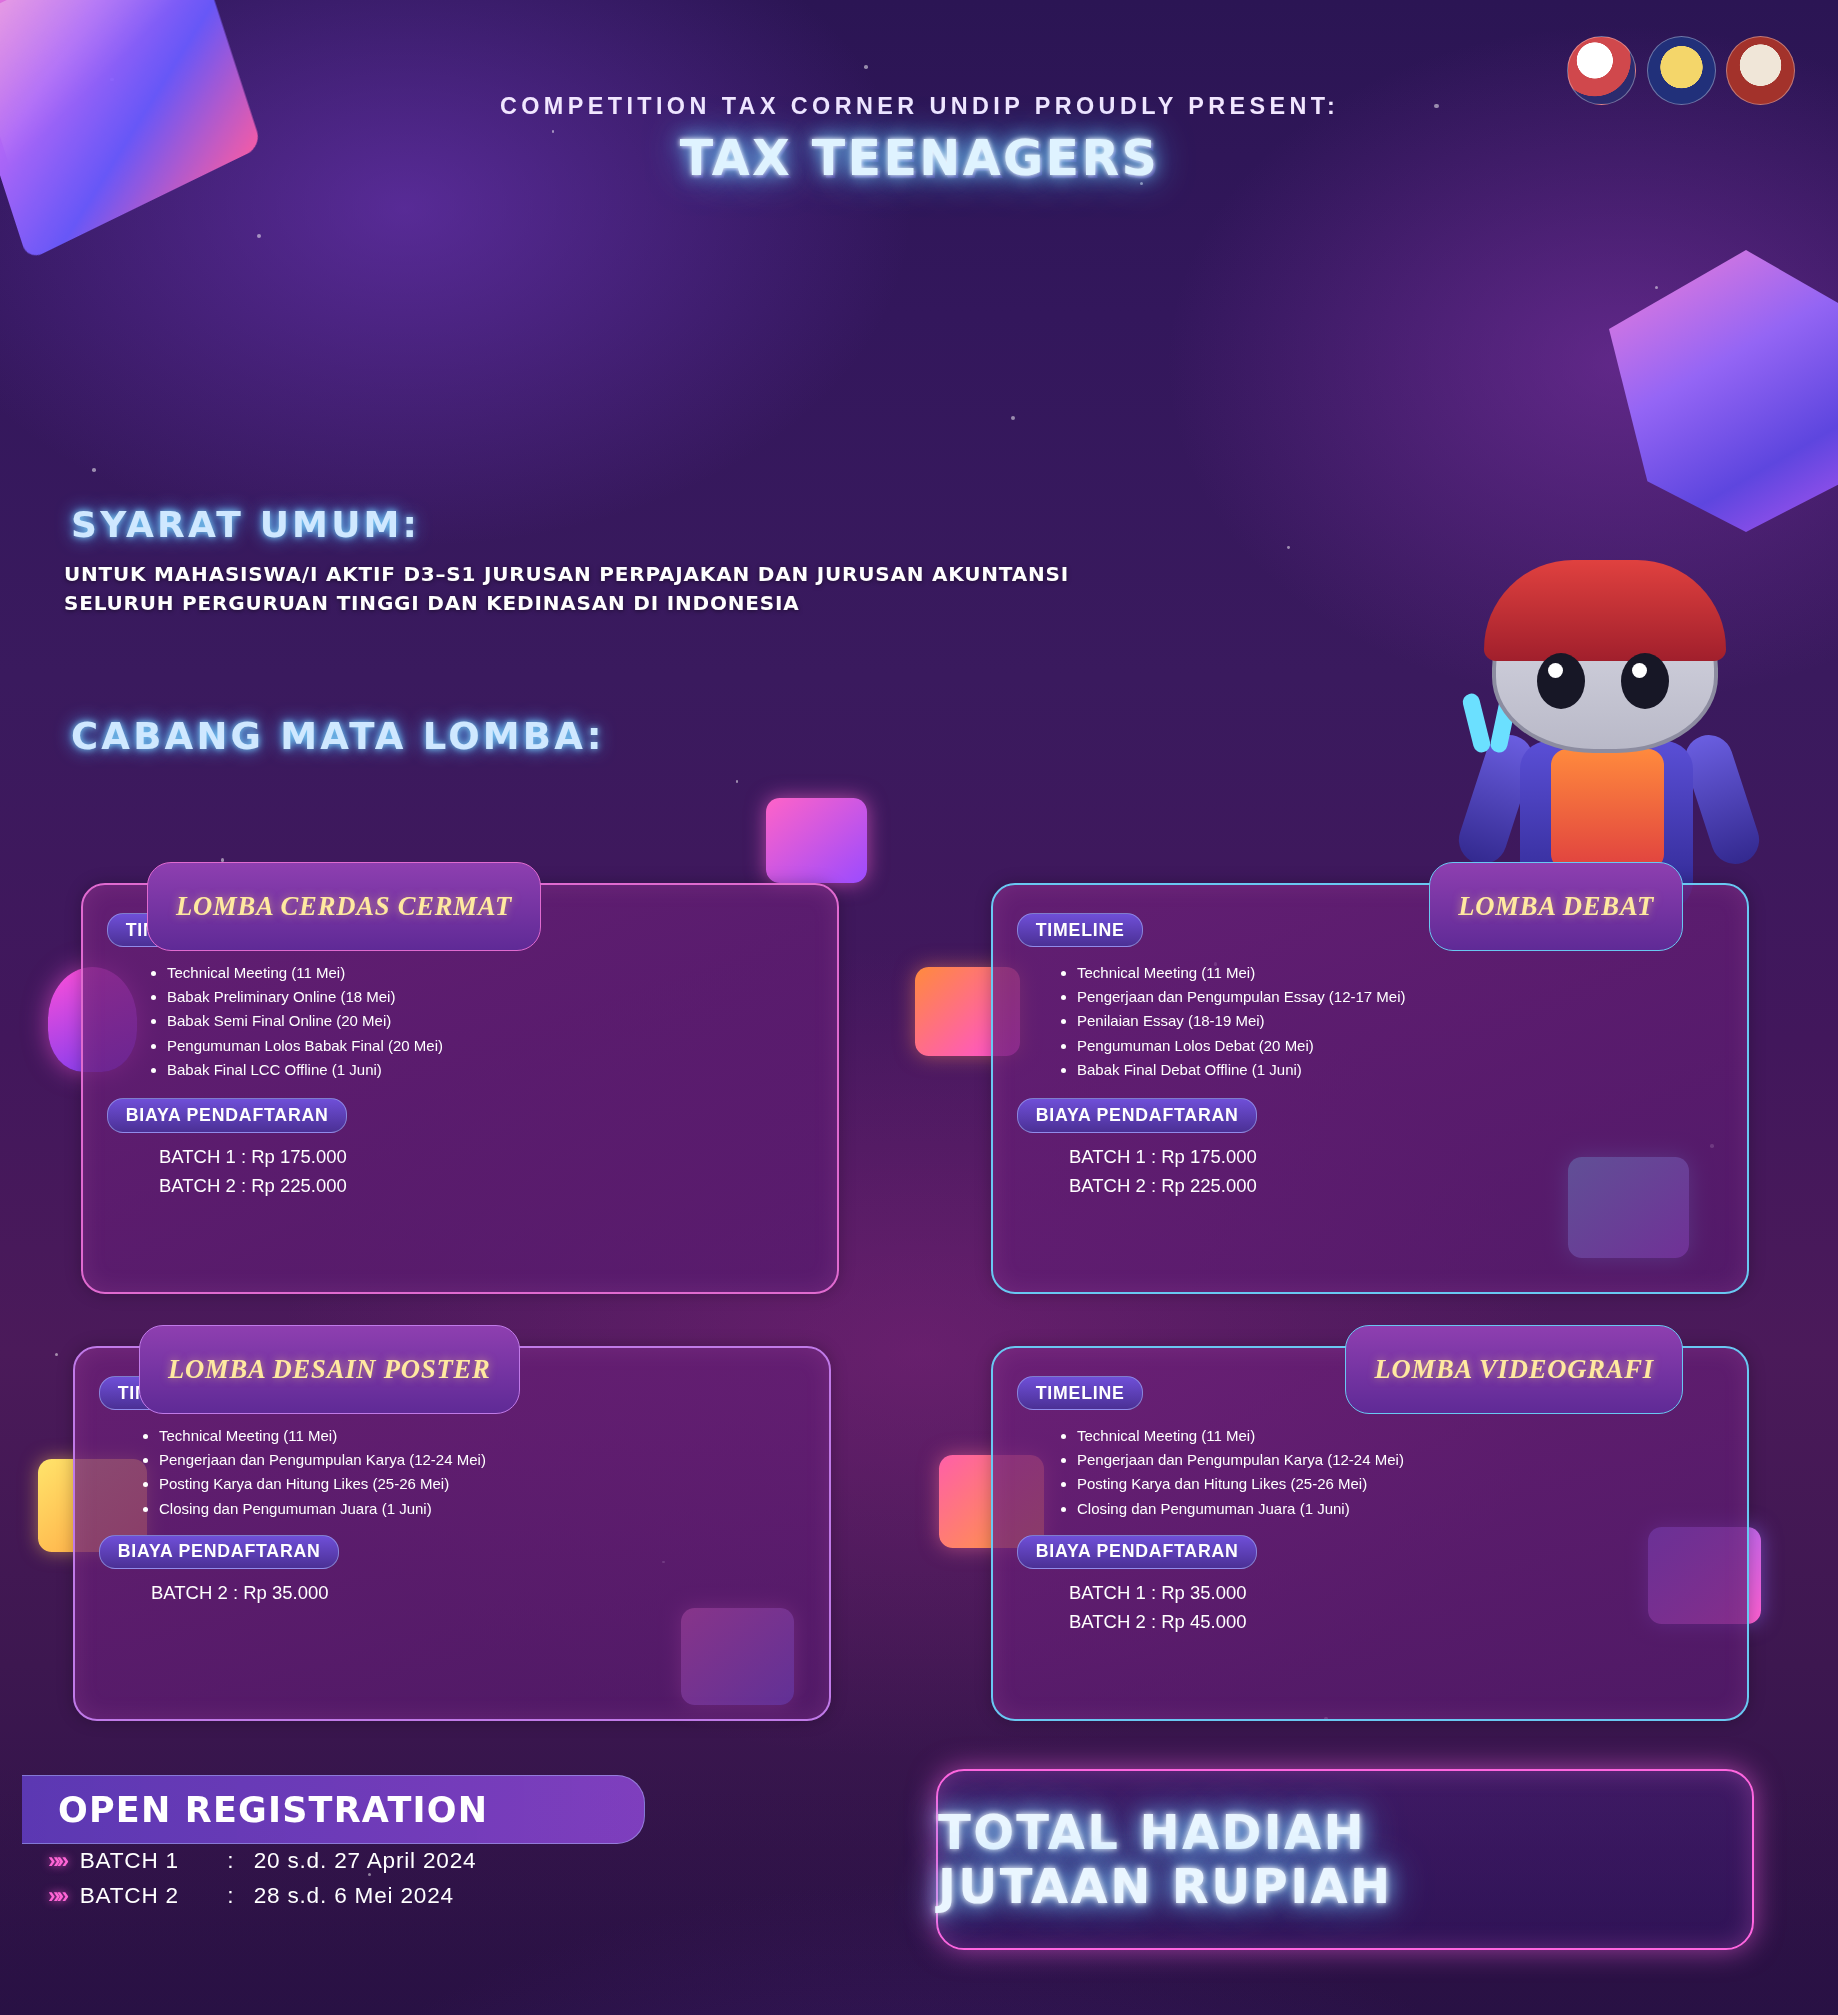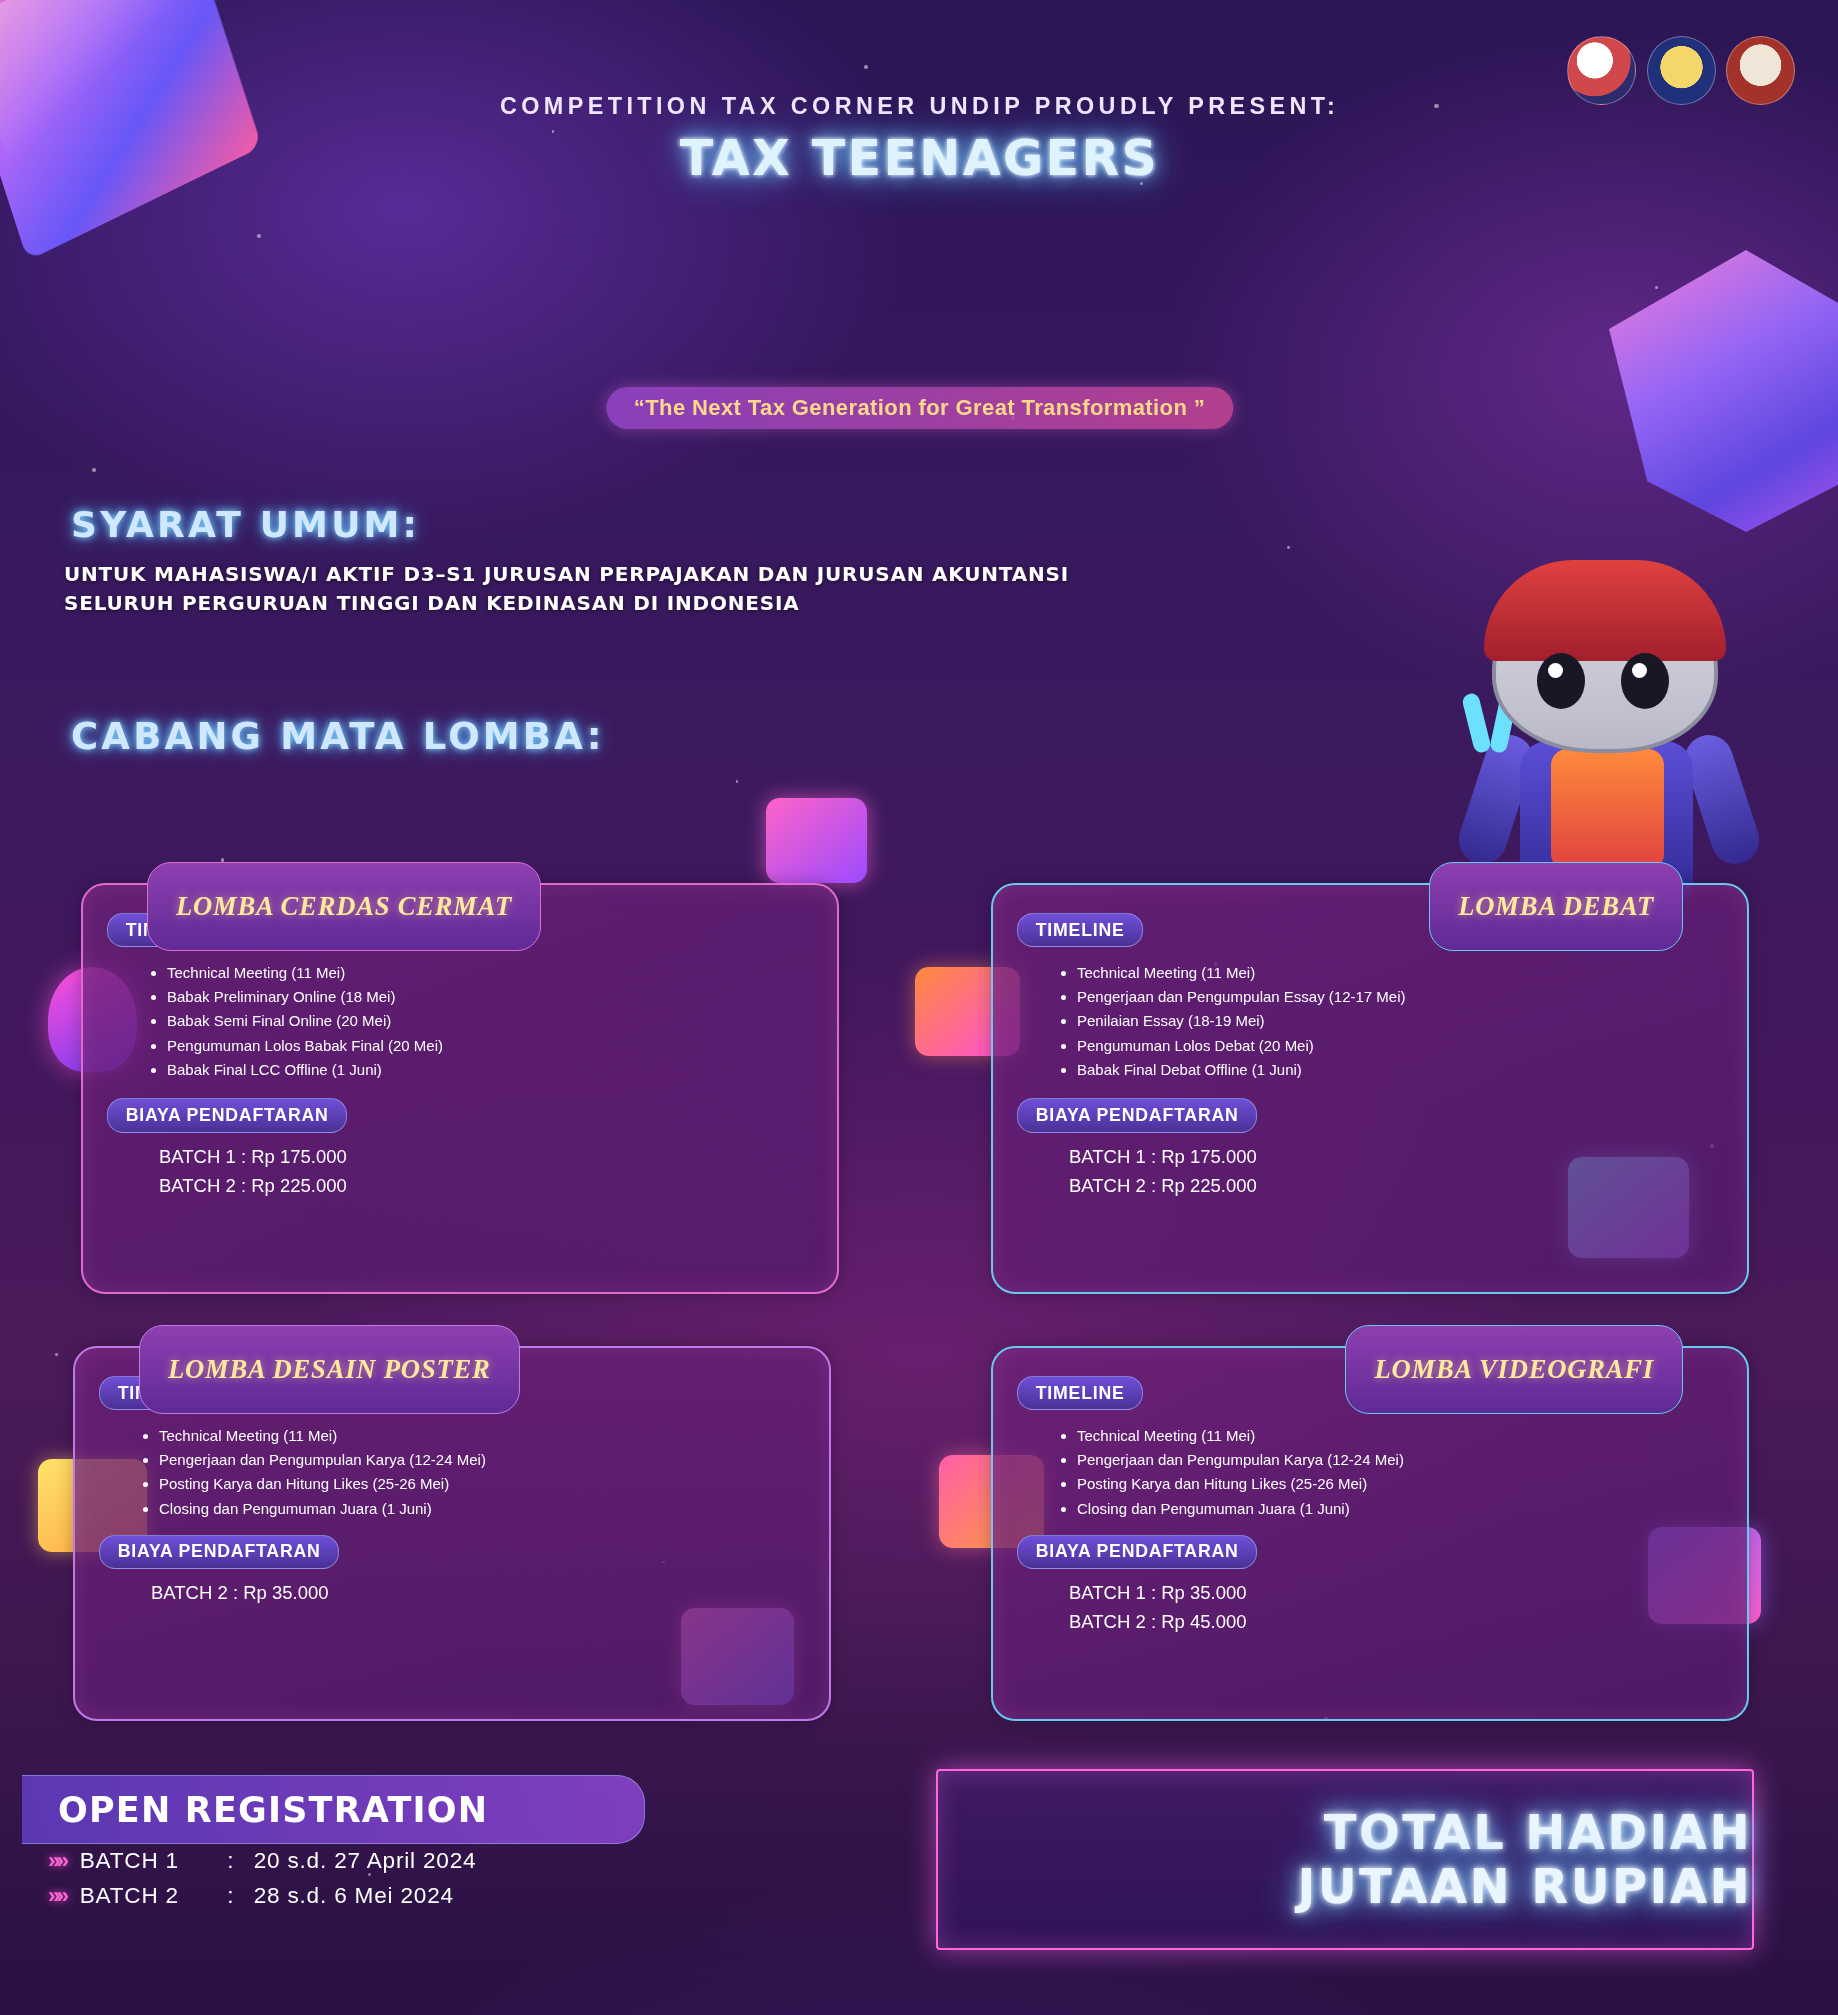--- a/index.html
+++ b/index.html
@@ -205,24 +205,24 @@
     font-family:"DejaVu Sans", sans-serif;
   }
   .batches { position:absolute; left: 48px; top: 1848px; }
   .batch-row { display:flex; align-items:center; gap: 14.5px; margin-bottom: 8.9px; color:#ffffff; font-size: 22.6px; letter-spacing: 0.8px; }
   .chev { color:#ff66d6; font-size: 22.6px; font-weight: 900; letter-spacing: -4px; text-shadow: 0 0 8px rgba(255,90,210,0.8); }
   .batch-label { width: 133px; }
   .batch-colon { width: 12px; }
 
   .prize {
     position:absolute; right: 85px; top: 1769px; width: 818px; height: 181px;
-    border-radius: 4px; border: 2.8px solid #ff66e0;
+    border-radius: 28px; border: 2.8px solid #ff66e0;
     background: linear-gradient(180deg, rgba(70,30,120,0.55), rgba(50,20,100,0.55));
     box-shadow: 0 0 28px rgba(255,100,230,0.55), inset 0 0 24px rgba(255,120,230,0.25);
-    display:flex; flex-direction:column; align-items:flex-end; justify-content:center;
+    display:flex; flex-direction:column; align-items:flex-start; justify-content:center;
   }
   .prize div {
     font-family:"DejaVu Sans", sans-serif; font-weight: 900; font-size: 48px;
     letter-spacing: 2.4px; color: #eaf6ff;
     text-shadow: 0 0 6.4px #ffffff, 0 0 20px #8fd6ff, 0 0 40px #4aa8ff;
     line-height: 1.12;
   }
 </style>
 </head>
 <body>
@@ -272,23 +272,20 @@
   <div class="logos">
     <div class="logo l1"></div>
     <div class="logo l2"></div>
     <div class="logo l3"></div>
   </div>
 
   <div class="kicker">COMPETITION TAX CORNER UNDIP PROUDLY PRESENT:</div>
   <div class="title">
     <div>TAX TEENAGERS</div>
   </div>
-  <div class="tagline-wrap">
-    <div class="tagline">“The Next Tax Generation for Great Transformation ”</div>
-  </div>
 
   <div class="mascot">
     <div class="m-arm l"></div>
     <div class="m-arm r"></div>
     <div class="m-peace">
         <span></span>
         <span></span>
       </div>
     <div class="m-body"></div>
     <div class="m-vest"></div>

